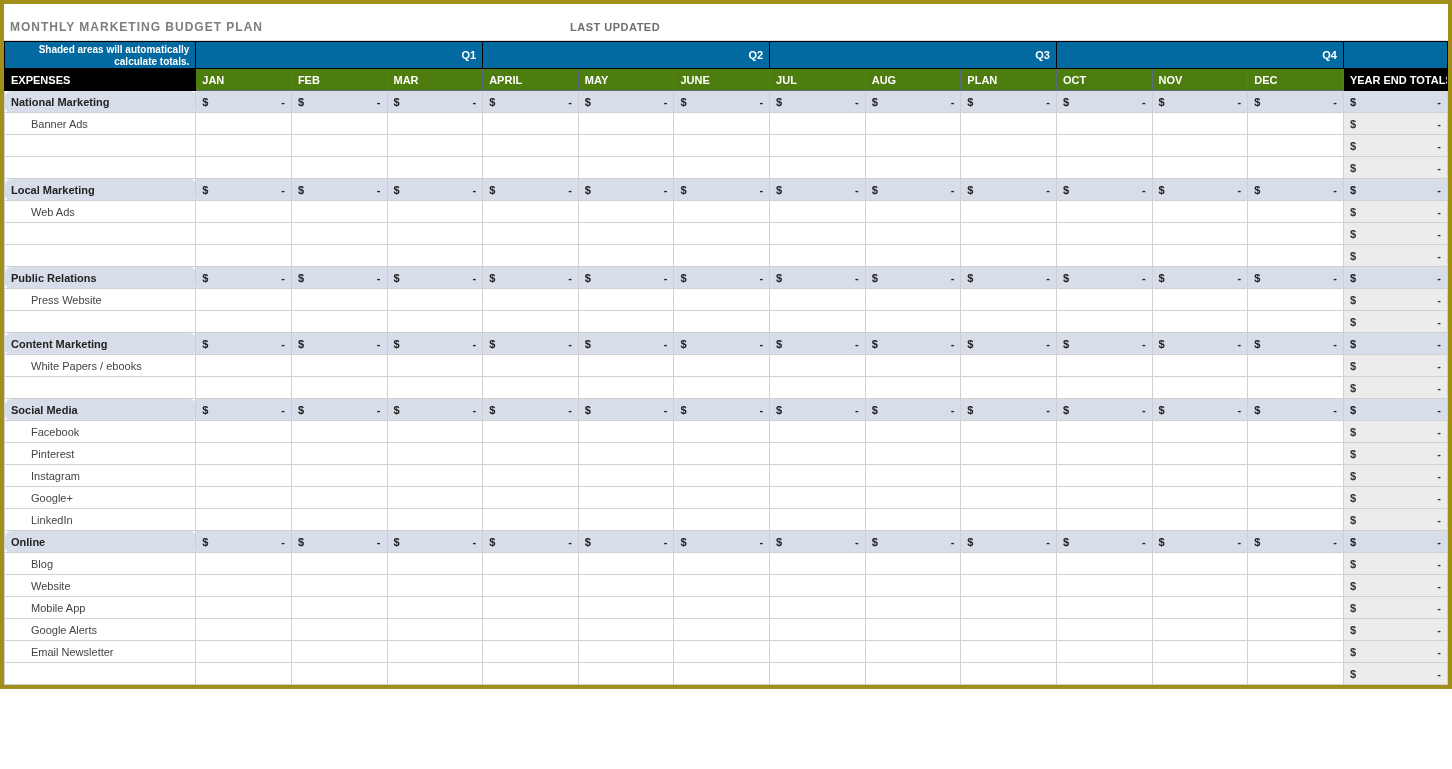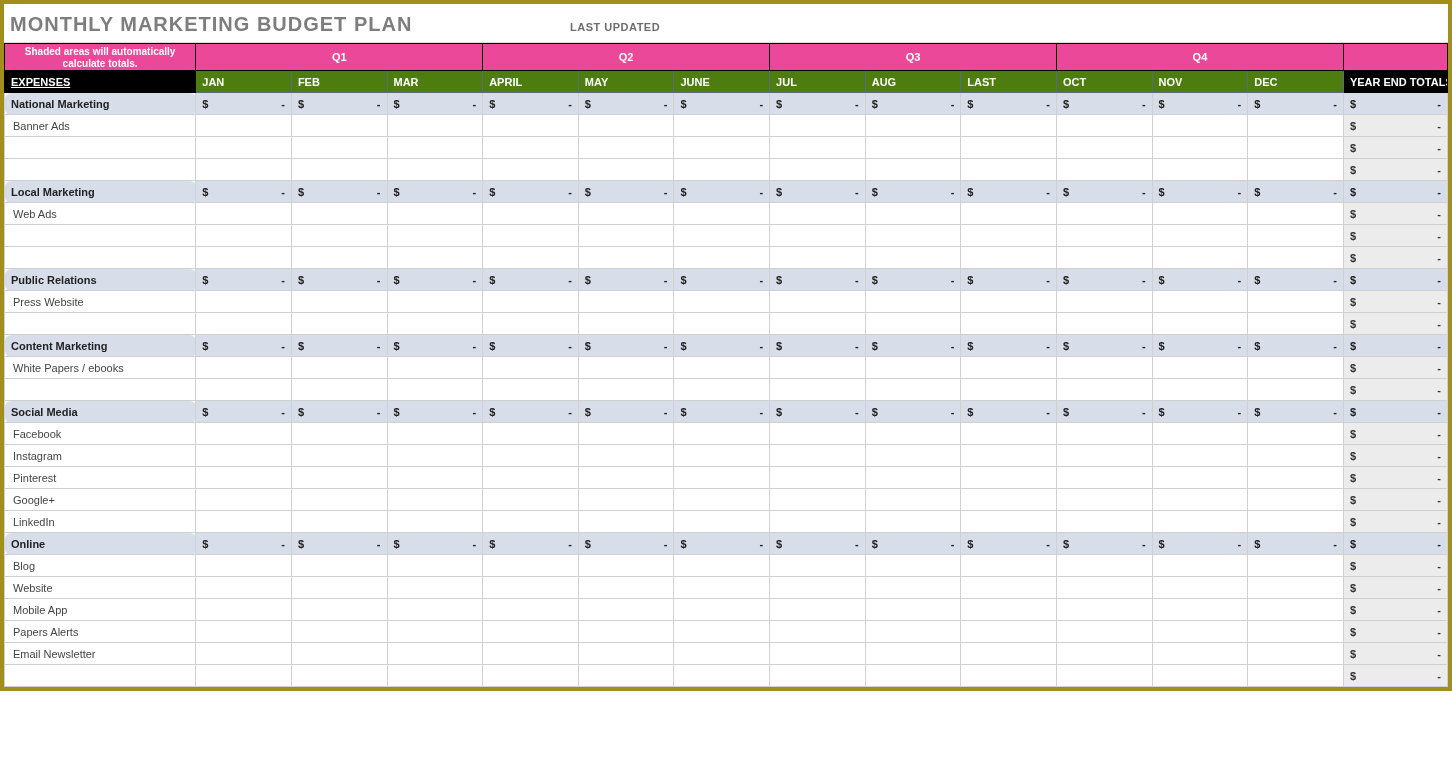--- a/index.html
+++ b/index.html
@@ -14,21 +14,21 @@
     border: 4px solid #a28f1b; 
     width: 1452px;
   }
   .title-row {
     display: flex;
     align-items: baseline;
     padding: 4px 6px 6px 6px;
     border-bottom: 1px solid #ddd;
   }
   .title-row h1 {
-    font-size: 20px;
+    font-size: 12px;
     letter-spacing: 1px;
     color: #7d7d7d;
     font-weight: 600;
     flex: 0 0 560px;
   }
   .title-row .last-updated {
     font-size: 11px;
     font-weight: 700;
     color: #6e6e6e;
     letter-spacing: .5px;
@@ -45,25 +45,25 @@
     padding: 0 6px;
     overflow: hidden;
     white-space: nowrap;
   }
   col.c-label { width: 184px; }
   col.c-month { width: 92px; }
   col.c-total { width: 100px; }
 
   
   tr.hdr-black th, tr.hdr-black td {
-    background: #ec4899;
+    background: #0369a1;
     color: #fff;
     border-color: #000;
     font-weight: 700;
-    text-align: center;
+    text-align: right;
     font-size: 11px;
   }
   tr.hdr-black .note {
     font-weight: 600;
     font-size: 10px;
     line-height: 1.2;
     white-space: normal;
     padding-top: 2px;
   }
 
@@ -83,21 +83,21 @@
 
   
   tr.cat td {
     background: #d7dde9;
     font-weight: 700;
     color: #222;
   }
   tr.cat td.row-label { text-align: left; border-radius: 6px; }
 
   
-  tr.data td.row-label { text-align: left; padding-left: 8px; color:#444;margin-left:39px; }
+  tr.data td.row-label { text-align: left; padding-left: 26px; color:#444;margin-left:39px; }
   tr.data td.month { background: #fff; }
 
   
   .money { display: flex; justify-content: space-between; align-items: center; width: 100%; }
   .money .cur { font-weight: 700; }
   .money .val { font-weight: 700; }
 
   
   td.year-total { background: #ececec; }
   tr.cat td.year-total { background: #d7dde9; }
@@ -134,30 +134,30 @@
     <tbody id="tbody">
         <tr class="hdr-black">
           <th rowspan="1" class="note">Shaded areas will automatically calculate totals.</th>
           <th colspan="3">Q1</th>
           <th colspan="3">Q2</th>
           <th colspan="3">Q3</th>
           <th colspan="3">Q4</th>
           <th></th>
         </tr>
         <tr class="hdr-months">
-          <th style="background: rgb(0, 0, 0); border-color: rgb(0, 0, 0); text-decoration: underline;">EXPENSES</th>
+          <th style="background: rgb(0, 0, 0); border-color: rgb(0, 0, 0);">EXPENSES</th>
           <th>JAN</th>
           <th>FEB</th>
           <th>MAR</th>
           <th>APRIL</th>
           <th>MAY</th>
           <th>JUNE</th>
           <th>JUL</th>
           <th>AUG</th>
-          <th>LAST</th>
+          <th>PLAN</th>
           <th>OCT</th>
           <th>NOV</th>
           <th>DEC</th>
           <th class="total-head">YEAR END TOTALS</th>
         </tr>
         <tr class="cat">
           <td class="row-label">National Marketing</td>
           <td class="month">
             <div class="money">
               <span class="cur">$</span>
@@ -786,42 +786,42 @@
           <td class="month"></td>
           <td class="month"></td>
           <td class="year-total">
             <div class="money">
               <span class="cur">$</span>
               <span class="val">-</span>
             </div>
           </td>
         </tr>
         <tr class="data">
+          <td class="row-label">Pinterest</td>
+          <td class="month"></td>
+          <td class="month"></td>
+          <td class="month"></td>
+          <td class="month"></td>
+          <td class="month"></td>
+          <td class="month"></td>
+          <td class="month"></td>
+          <td class="month"></td>
+          <td class="month"></td>
+          <td class="month"></td>
+          <td class="month"></td>
+          <td class="month"></td>
+          <td class="year-total">
+            <div class="money">
+              <span class="cur">$</span>
+              <span class="val">-</span>
+            </div>
+          </td>
+        </tr>
+        <tr class="data">
           <td class="row-label">Instagram</td>
-          <td class="month"></td>
-          <td class="month"></td>
-          <td class="month"></td>
-          <td class="month"></td>
-          <td class="month"></td>
-          <td class="month"></td>
-          <td class="month"></td>
-          <td class="month"></td>
-          <td class="month"></td>
-          <td class="month"></td>
-          <td class="month"></td>
-          <td class="month"></td>
-          <td class="year-total">
-            <div class="money">
-              <span class="cur">$</span>
-              <span class="val">-</span>
-            </div>
-          </td>
-        </tr>
-        <tr class="data">
-          <td class="row-label">Pinterest</td>
           <td class="month"></td>
           <td class="month"></td>
           <td class="month"></td>
           <td class="month"></td>
           <td class="month"></td>
           <td class="month"></td>
           <td class="month"></td>
           <td class="month"></td>
           <td class="month"></td>
           <td class="month"></td>
@@ -1014,21 +1014,21 @@
           <td class="month"></td>
           <td class="month"></td>
           <td class="year-total">
             <div class="money">
               <span class="cur">$</span>
               <span class="val">-</span>
             </div>
           </td>
         </tr>
         <tr class="data">
-          <td class="row-label">Papers Alerts</td>
+          <td class="row-label">Google Alerts</td>
           <td class="month"></td>
           <td class="month"></td>
           <td class="month"></td>
           <td class="month"></td>
           <td class="month"></td>
           <td class="month"></td>
           <td class="month"></td>
           <td class="month"></td>
           <td class="month"></td>
           <td class="month"></td>

